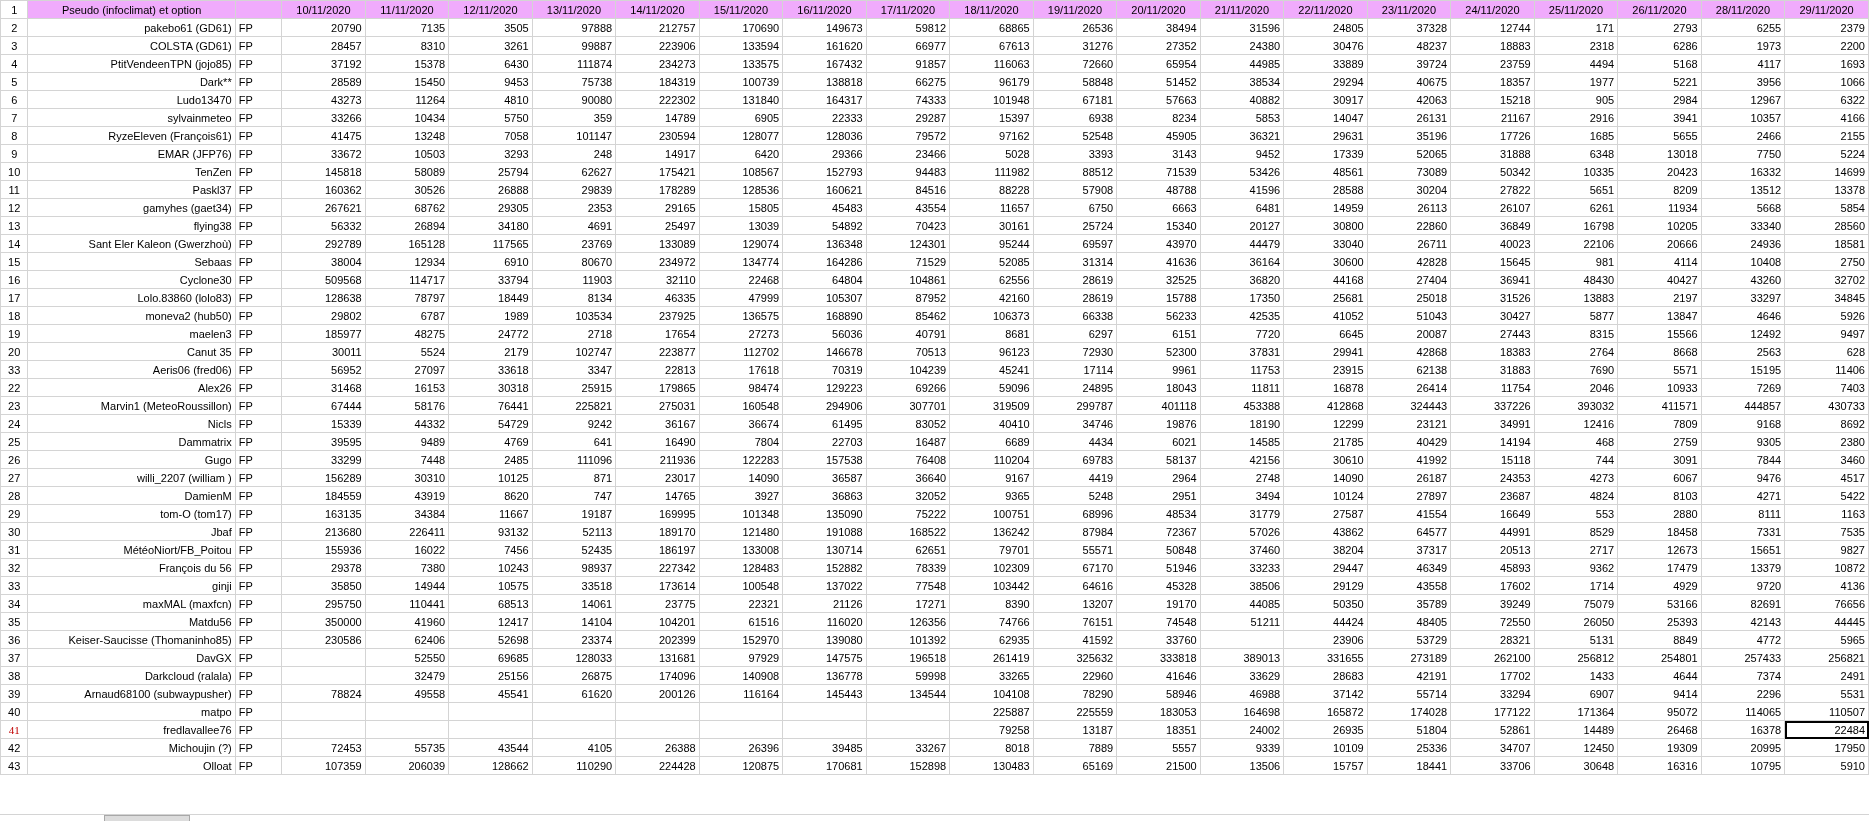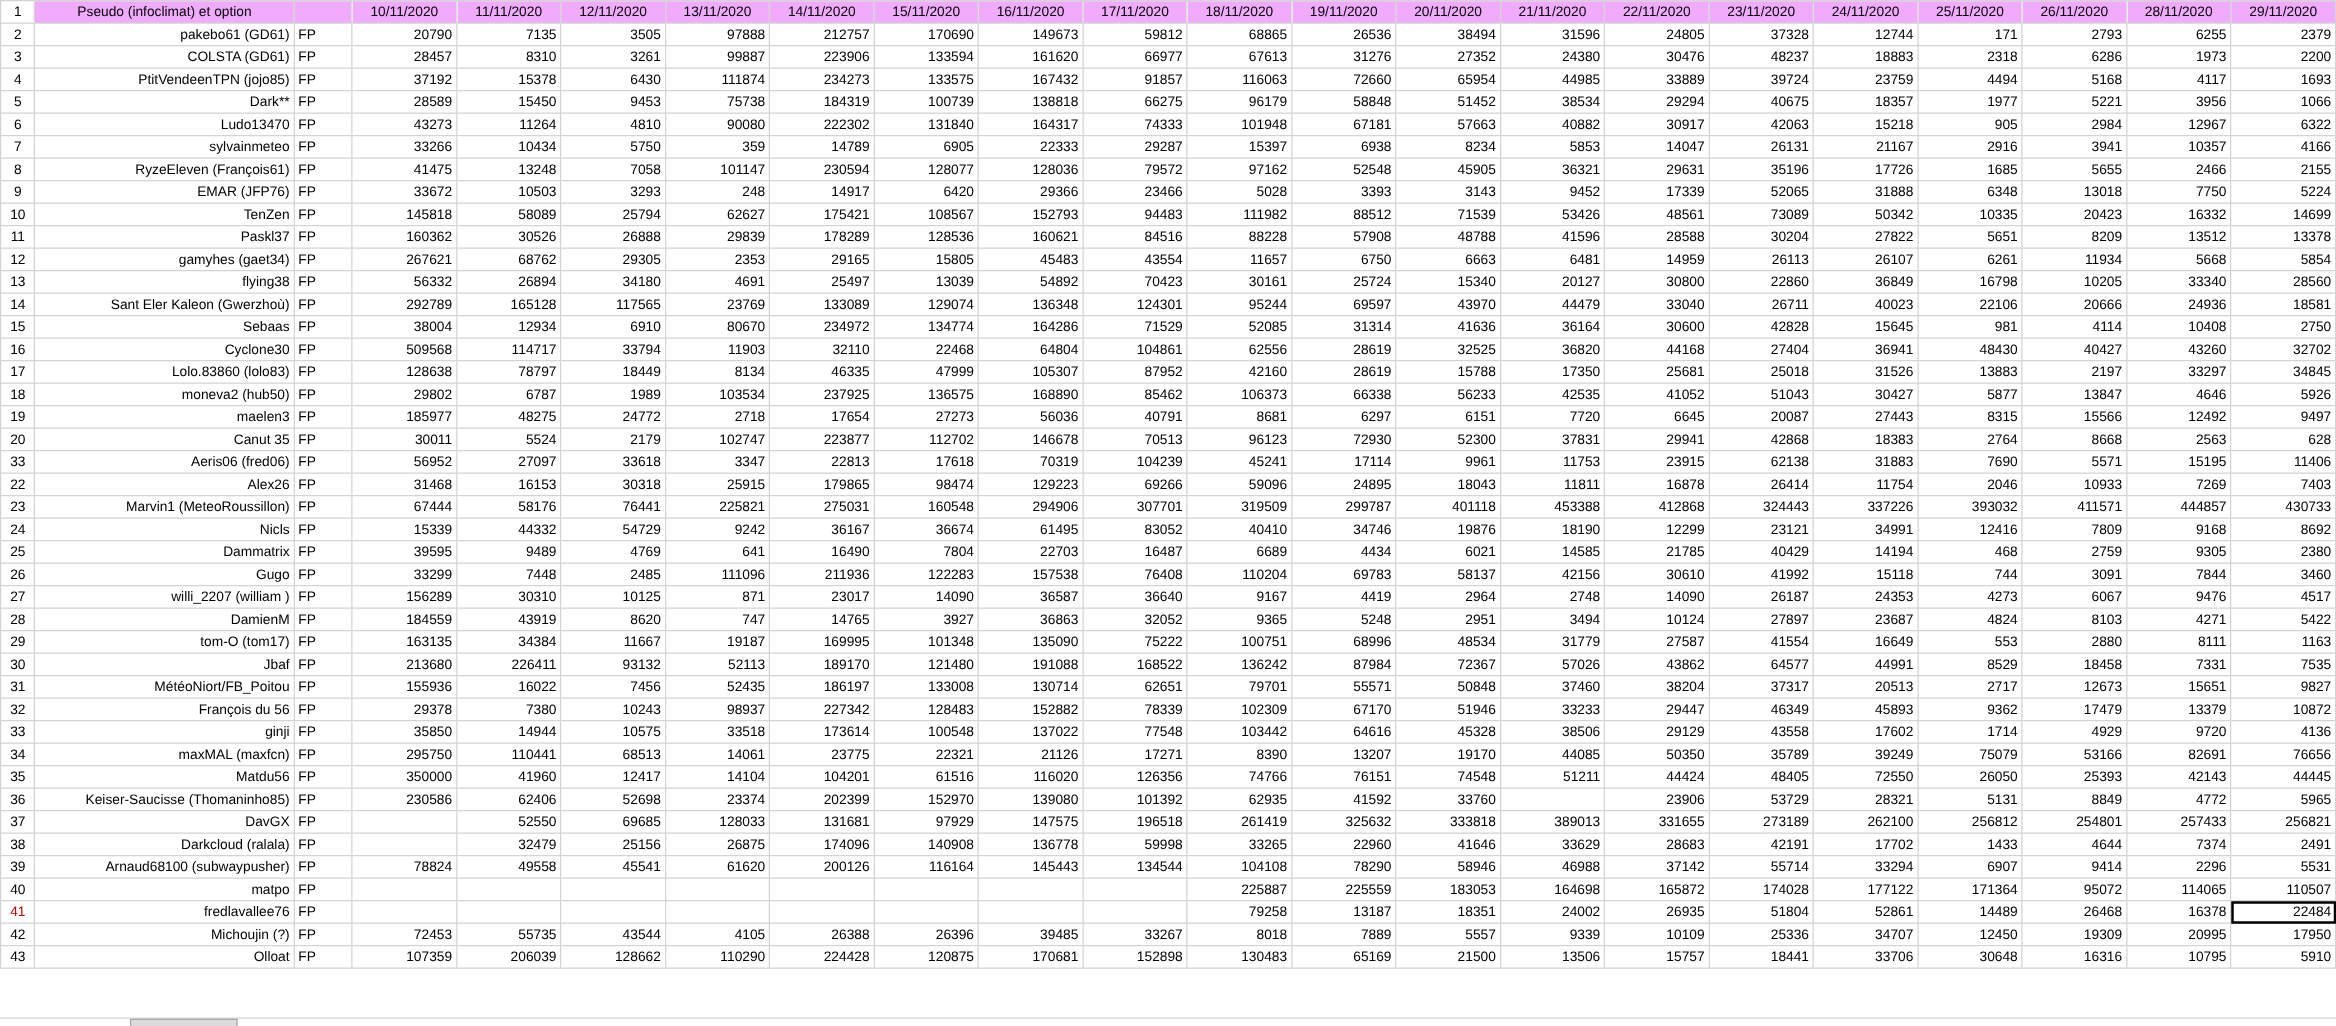--- a/index.html
+++ b/index.html
@@ -50,20 +50,21 @@
   td.fp { text-align: left; padding-left: 6px; margin-top: 48px; }
   td.num { text-align: right; }
   thead td {
     text-align: center;
     background: #f0abfc;
     border-bottom: 1px solid #c8c8c8;
   }
   thead td.hdr-pseudo { text-align: center; }
   tr.selected-row td.rownum {
     color: #c00000;
+    font-family: Liberation Serif, serif;
   }
   td.active-cell {
     outline: 2px solid #000000;
     outline-offset: -2px;
   }
   
   .bottom-strip {
     position: absolute;
     left: 0; bottom: 0;
     width: 1869px;

